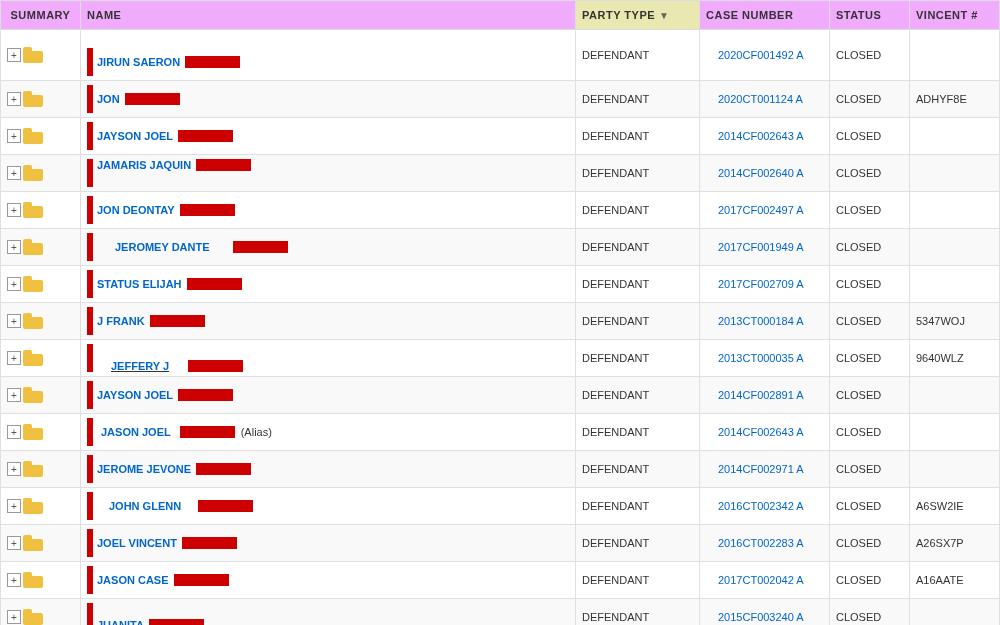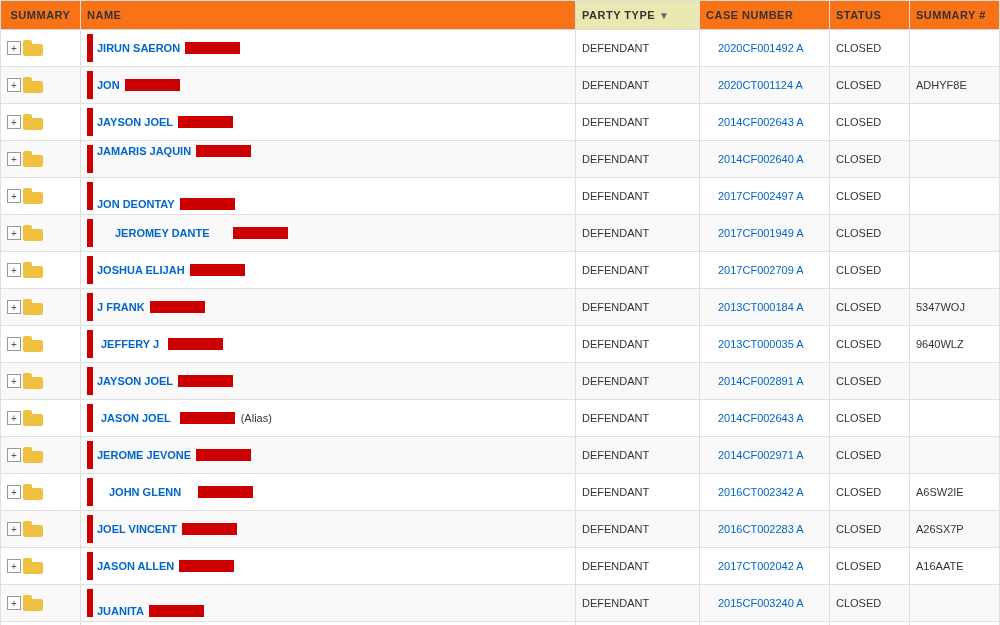--- a/index.html
+++ b/index.html
@@ -9,21 +9,21 @@
       background: #fff;
       width: 1000px;
       height: 625px;
       overflow: hidden;
     }
     table {
       width: 100%;
       border-collapse: collapse;
     }
     thead tr {
-      background: #f97316;
+      background: #f0abfc;
     }
     thead th {
       padding: 8px 6px;
       text-align: left;
       font-weight: bold;
       font-size: 11px;
       color: #333;
       border: 1px solid #ddd;
       white-space: nowrap;
       letter-spacing: 0.5px;
@@ -173,34 +173,34 @@
           <span class="sort-arrow">▼</span>
         </span>
       </th>
       <th class="cell-case">
         <span>CASE NUMBER</span>
       </th>
       <th class="cell-status">
         <span>STATUS</span>
       </th>
       <th class="cell-citation">
-        <span>SUMMARY #</span>
+        <span>VINCENT #</span>
       </th>
     </tr>
   </thead>
   <tbody id="table-body">
   <tr>
         <td class="cell-summary">
     <div class="icon-row">
       <div class="plus-btn">+</div>
       <div class="folder-icon"></div>
     </div>
   </td>
         <td class="cell-name">
-    <div style="display:flex; align-items:center; gap:2px;">
+    <div style="display:flex; align-items:center; gap:2px;margin-top:14px;">
       <span class="red-bar"></span>
       <a class="name-link">JIRUN SAERON</a>
       <span class="name-redacted"></span>
 
     </div>
   </td>
         <td class="cell-party">DEFENDANT</td>
         <td class="cell-case"><a class="case-link">2020CF001492 A</a></td>
         <td class="cell-status">CLOSED</td>
         <td class="cell-citation"></td>
@@ -266,21 +266,21 @@
         <td class="cell-citation"></td>
       </tr>
       <tr>
         <td class="cell-summary">
     <div class="icon-row">
       <div class="plus-btn">+</div>
       <div class="folder-icon"></div>
     </div>
   </td>
         <td class="cell-name">
-    <div style="display:flex; align-items:flex-end; gap:2px;">
+    <div style="display:flex; align-items:center; gap:2px;">
       <span class="red-bar"></span>
       <a class="name-link">JON DEONTAY</a>
       <span class="name-redacted"></span>
 
     </div>
   </td>
         <td class="cell-party">DEFENDANT</td>
         <td class="cell-case"><a class="case-link">2017CF002497 A</a></td>
         <td class="cell-status">CLOSED</td>
         <td class="cell-citation"></td>
@@ -308,21 +308,21 @@
       <tr>
         <td class="cell-summary">
     <div class="icon-row">
       <div class="plus-btn">+</div>
       <div class="folder-icon"></div>
     </div>
   </td>
         <td class="cell-name">
     <div style="display:flex; align-items:center; gap:2px;">
       <span class="red-bar"></span>
-      <a class="name-link">JOSHUA ELIJAH</a>
+      <a class="name-link">STATUS ELIJAH</a>
       <span class="name-redacted"></span>
 
     </div>
   </td>
         <td class="cell-party">DEFENDANT</td>
         <td class="cell-case"><a class="case-link">2017CF002709 A</a></td>
         <td class="cell-status">CLOSED</td>
         <td class="cell-citation"></td>
       </tr>
       <tr>
@@ -346,62 +346,62 @@
         <td class="cell-citation">5347WOJ</td>
       </tr>
       <tr>
         <td class="cell-summary">
     <div class="icon-row">
       <div class="plus-btn">+</div>
       <div class="folder-icon"></div>
     </div>
   </td>
         <td class="cell-name">
+    <div style="display:flex; align-items:flex-end; gap:16px;text-decoration:underline;">
+      <span class="red-bar"></span>
+      <a class="name-link">JEFFERY J</a>
+      <span class="name-redacted"></span>
+
+    </div>
+  </td>
+        <td class="cell-party">DEFENDANT</td>
+        <td class="cell-case"><a class="case-link">2013CT000035 A</a></td>
+        <td class="cell-status">CLOSED</td>
+        <td class="cell-citation">9640WLZ</td>
+      </tr>
+      <tr>
+        <td class="cell-summary">
+    <div class="icon-row">
+      <div class="plus-btn">+</div>
+      <div class="folder-icon"></div>
+    </div>
+  </td>
+        <td class="cell-name">
+    <div style="display:flex; align-items:center; gap:2px;">
+      <span class="red-bar"></span>
+      <a class="name-link">JAYSON JOEL</a>
+      <span class="name-redacted"></span>
+
+    </div>
+  </td>
+        <td class="cell-party">DEFENDANT</td>
+        <td class="cell-case"><a class="case-link">2014CF002891 A</a></td>
+        <td class="cell-status">CLOSED</td>
+        <td class="cell-citation"></td>
+      </tr>
+      <tr>
+        <td class="cell-summary">
+    <div class="icon-row">
+      <div class="plus-btn">+</div>
+      <div class="folder-icon"></div>
+    </div>
+  </td>
+        <td class="cell-name">
     <div style="display:flex; align-items:center; gap:6px;">
       <span class="red-bar"></span>
-      <a class="name-link">JEFFERY J</a>
-      <span class="name-redacted"></span>
-
-    </div>
-  </td>
-        <td class="cell-party">DEFENDANT</td>
-        <td class="cell-case"><a class="case-link">2013CT000035 A</a></td>
-        <td class="cell-status">CLOSED</td>
-        <td class="cell-citation">9640WLZ</td>
-      </tr>
-      <tr>
-        <td class="cell-summary">
-    <div class="icon-row">
-      <div class="plus-btn">+</div>
-      <div class="folder-icon"></div>
-    </div>
-  </td>
-        <td class="cell-name">
-    <div style="display:flex; align-items:center; gap:2px;">
-      <span class="red-bar"></span>
-      <a class="name-link">JAYSON JOEL</a>
-      <span class="name-redacted"></span>
-
-    </div>
-  </td>
-        <td class="cell-party">DEFENDANT</td>
-        <td class="cell-case"><a class="case-link">2014CF002891 A</a></td>
-        <td class="cell-status">CLOSED</td>
-        <td class="cell-citation"></td>
-      </tr>
-      <tr>
-        <td class="cell-summary">
-    <div class="icon-row">
-      <div class="plus-btn">+</div>
-      <div class="folder-icon"></div>
-    </div>
-  </td>
-        <td class="cell-name">
-    <div style="display:flex; align-items:center; gap:6px;">
-      <span class="red-bar"></span>
       <a class="name-link">JASON JOEL</a>
       <span class="name-redacted"></span>
        <span class="alias-text">(Alias)</span>
     </div>
   </td>
         <td class="cell-party">DEFENDANT</td>
         <td class="cell-case"><a class="case-link">2014CF002643 A</a></td>
         <td class="cell-status">CLOSED</td>
         <td class="cell-citation"></td>
       </tr>
@@ -468,21 +468,21 @@
       <tr>
         <td class="cell-summary">
     <div class="icon-row">
       <div class="plus-btn">+</div>
       <div class="folder-icon"></div>
     </div>
   </td>
         <td class="cell-name">
     <div style="display:flex; align-items:center; gap:2px;">
       <span class="red-bar"></span>
-      <a class="name-link">JASON ALLEN</a>
+      <a class="name-link">JASON CASE</a>
       <span class="name-redacted"></span>
 
     </div>
   </td>
         <td class="cell-party">DEFENDANT</td>
         <td class="cell-case"><a class="case-link">2017CT002042 A</a></td>
         <td class="cell-status">CLOSED</td>
         <td class="cell-citation">A16AATE</td>
       </tr>
       <tr>

